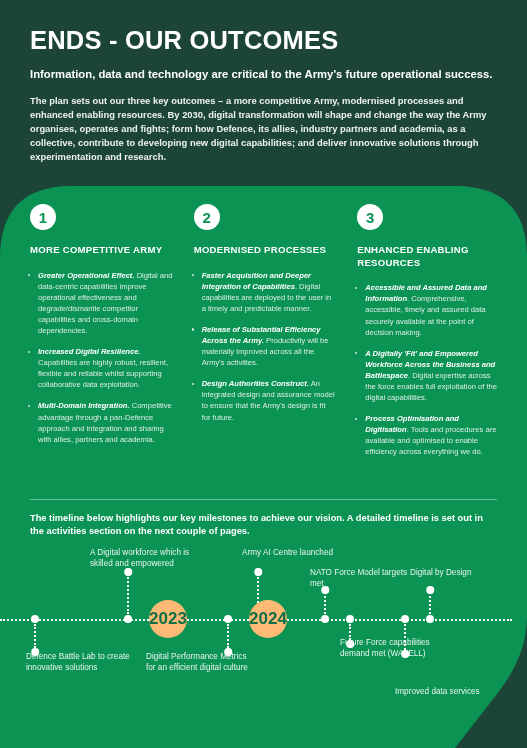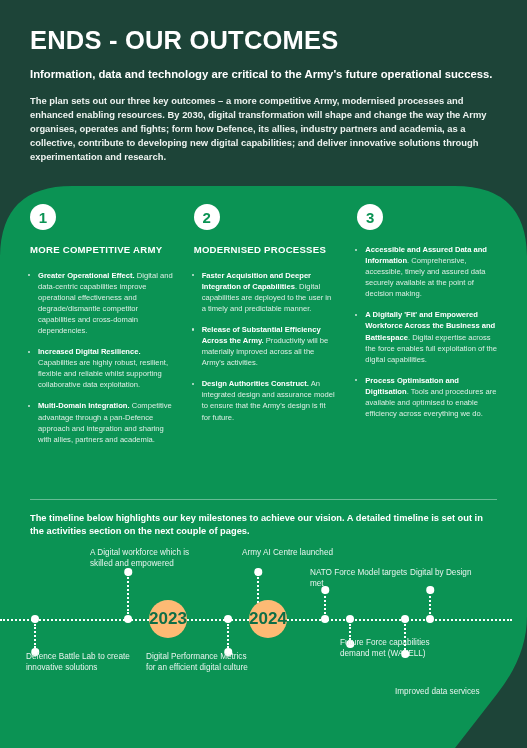--- a/index.html
+++ b/index.html
@@ -48,21 +48,21 @@
     text-transform:uppercase;margin:0 0 13px 3px;letter-spacing:.25px;
   }
   ul.bullets{list-style:none;margin:0;padding:0;}
   ul.bullets li{
     position:relative;padding-left:11px;margin-bottom:10px;
     font-size:7.6px;line-height:1.46;color:#ddeee4;
   }
   ul.bullets li:before{
     content:"";position:absolute;left:1px;top:4.5px;width:2.2px;height:2.2px;border-radius:50%;background:#cfe6da;
   }
-  ul.bullets li b{color:#ffffff;font-weight:bold;}
+  ul.bullets li b{color:#ffffff;font-weight:bold;font-style:italic;}
 
   
   .divider{
     position:absolute;left:30px;top:313px;width:467px;height:1px;background:rgba(255,255,255,.38);
   }
 
   
   .tl-intro{
     position:absolute;left:30px;top:326px;width:462px;
     font-size:9.3px;font-weight:bold;color:#ffffff;line-height:1.45;
@@ -126,20 +126,21 @@
         <div class="col-head">MODERNISED PROCESSES</div>
         <ul class="bullets">
           <li><b>Faster Acquisition and Deeper Integration of Capabilities</b><span>. Digital capabilities are deployed to the user in a timely and predictable manner.</span></li>
           <li><b>Release of Substantial Efficiency Across the Army.</b><span> Productivity will be materially improved across all the Army's activities.</span></li>
           <li><b>Design Authorities Construct.</b><span> An integrated design and assurance model to ensure that the Army's design is fit for future.</span></li>
         </ul>
       </div>
 
       <div class="col">
         <div class="num">3</div>
+        <div class="col-head">ENHANCED ENABLING RESOURCES</div>
         <ul class="bullets">
           <li><b>Accessible and Assured Data and Information</b><span>. Comprehensive, accessible, timely and assured data securely available at the point of decision making.</span></li>
           <li><b>A Digitally 'Fit' and Empowered Workforce Across the Business and Battlespace</b><span>. Digital expertise across the force enables full exploitation of the digital capabilities.</span></li>
           <li><b>Process Optimisation and Digitisation</b><span>. Tools and procedures are available and optimised to enable efficiency across everything we do.</span></li>
         </ul>
       </div>
 
     </div>
 
     <div class="divider"></div>

